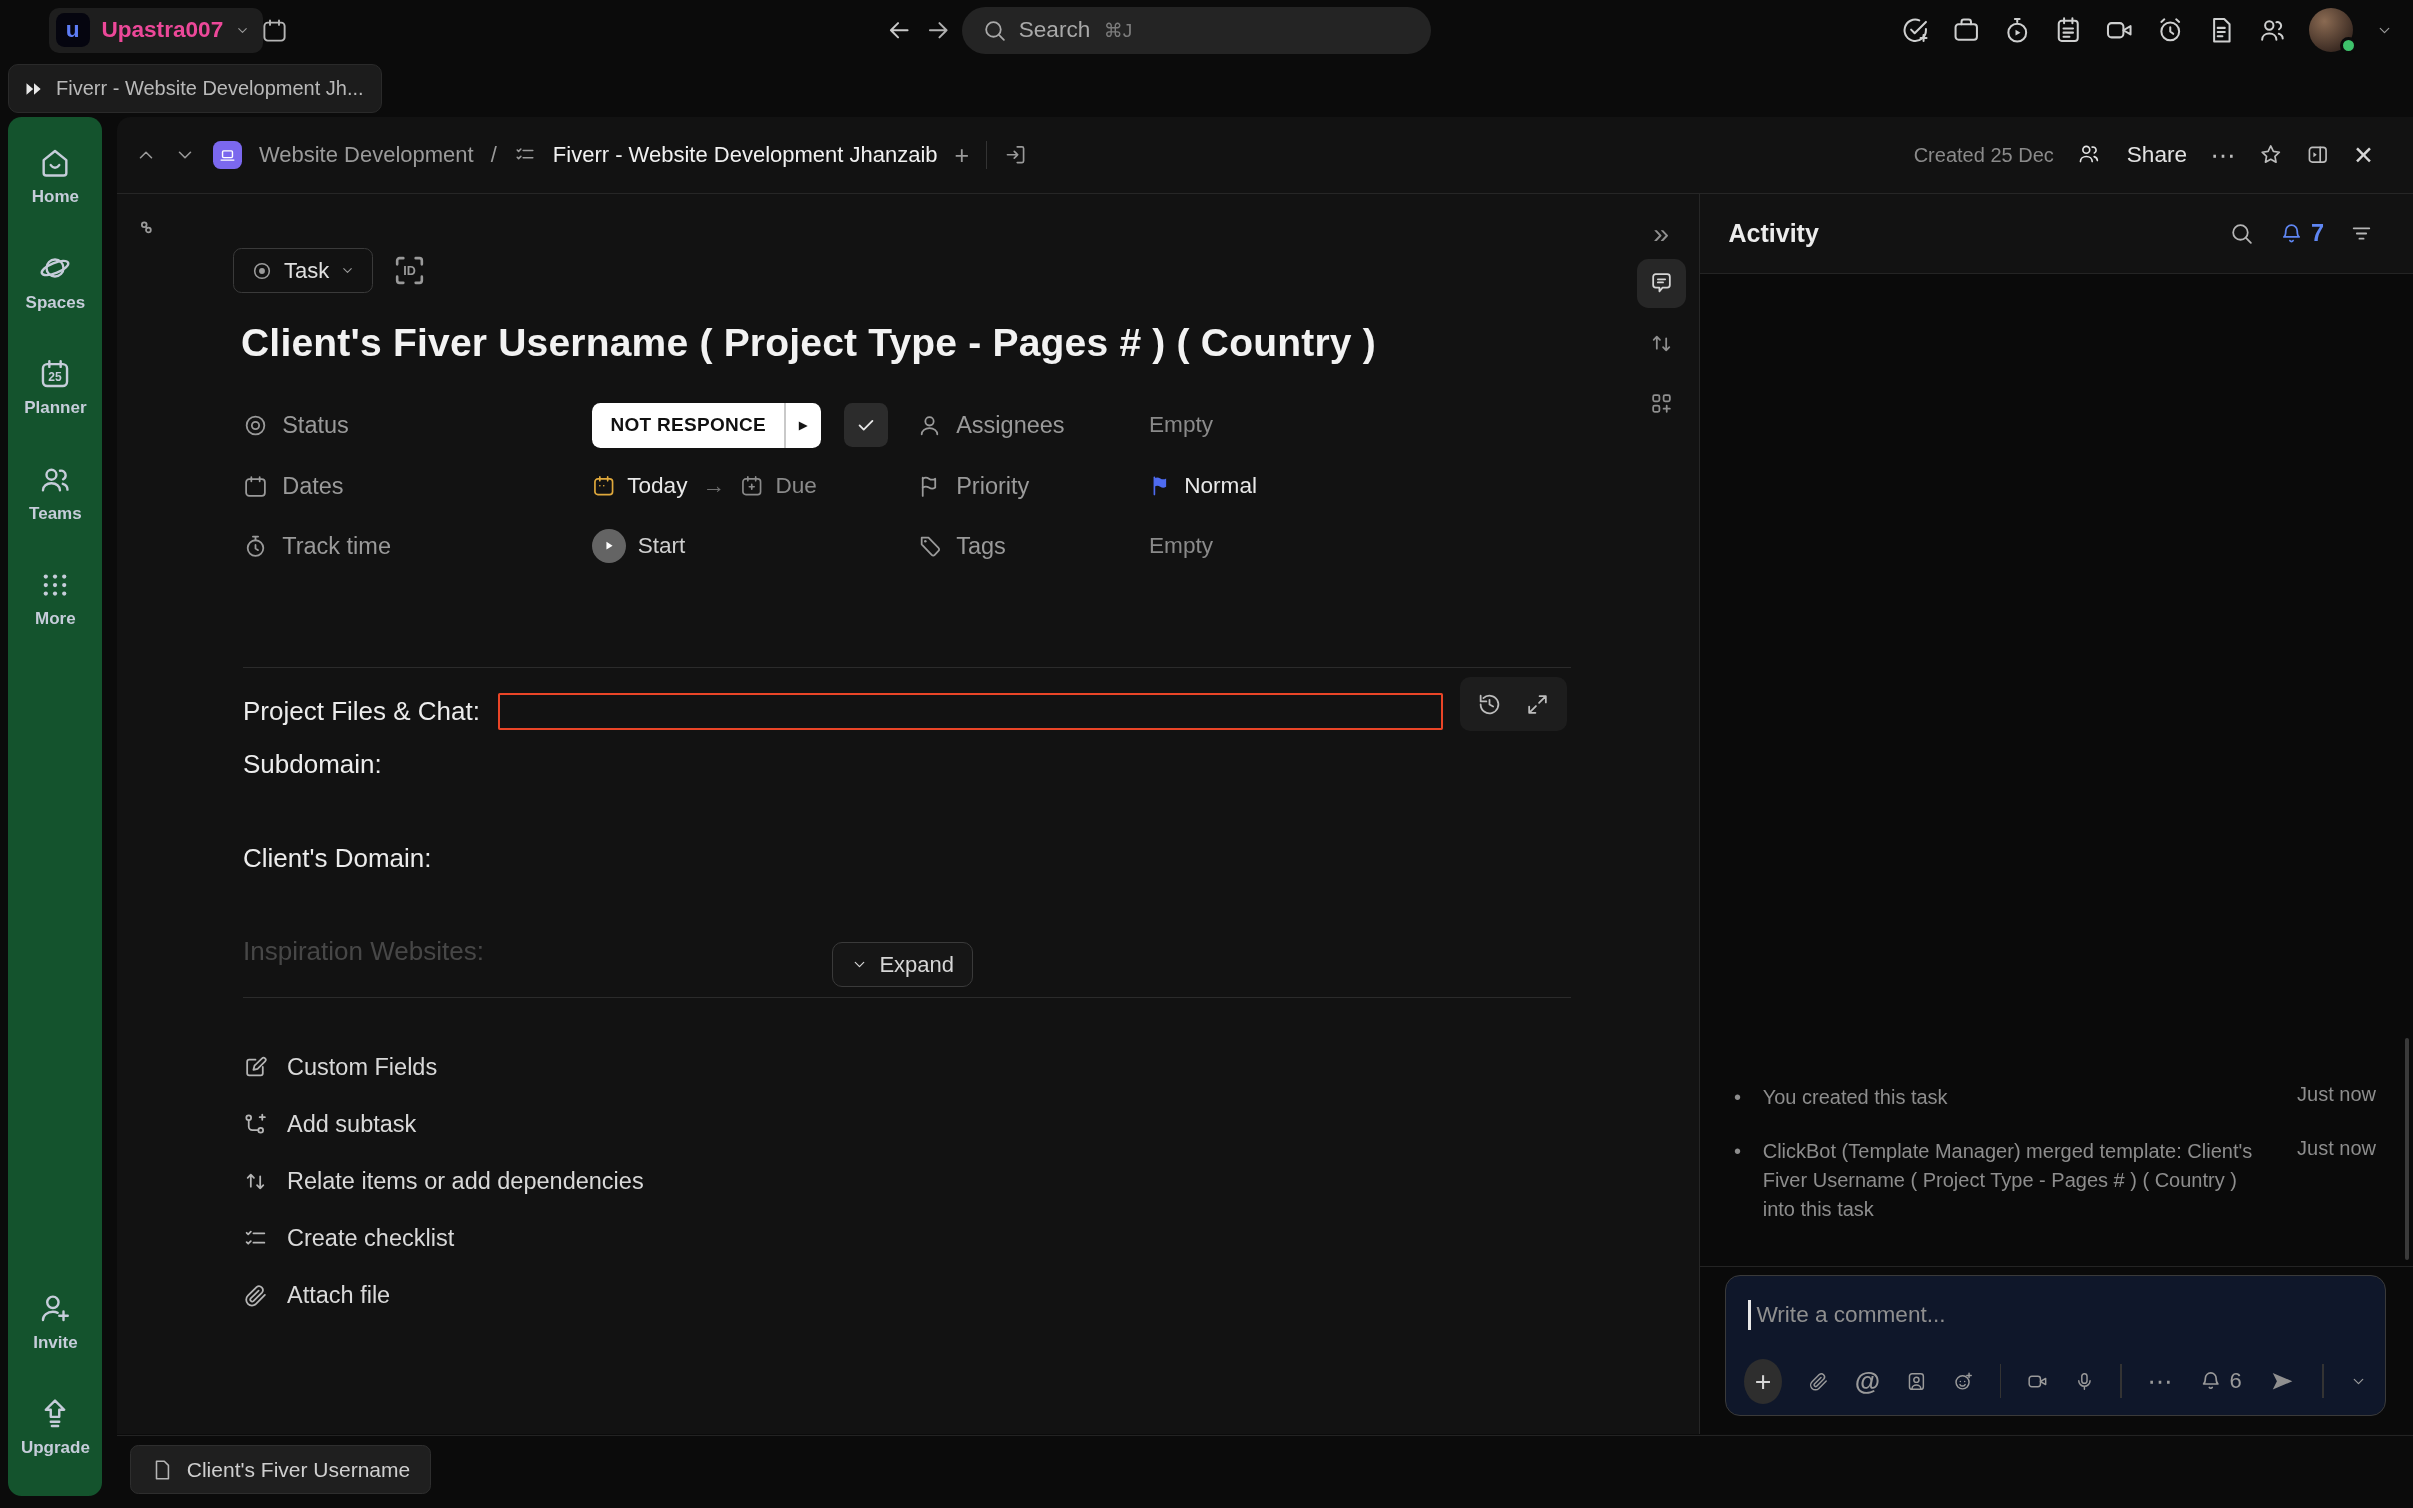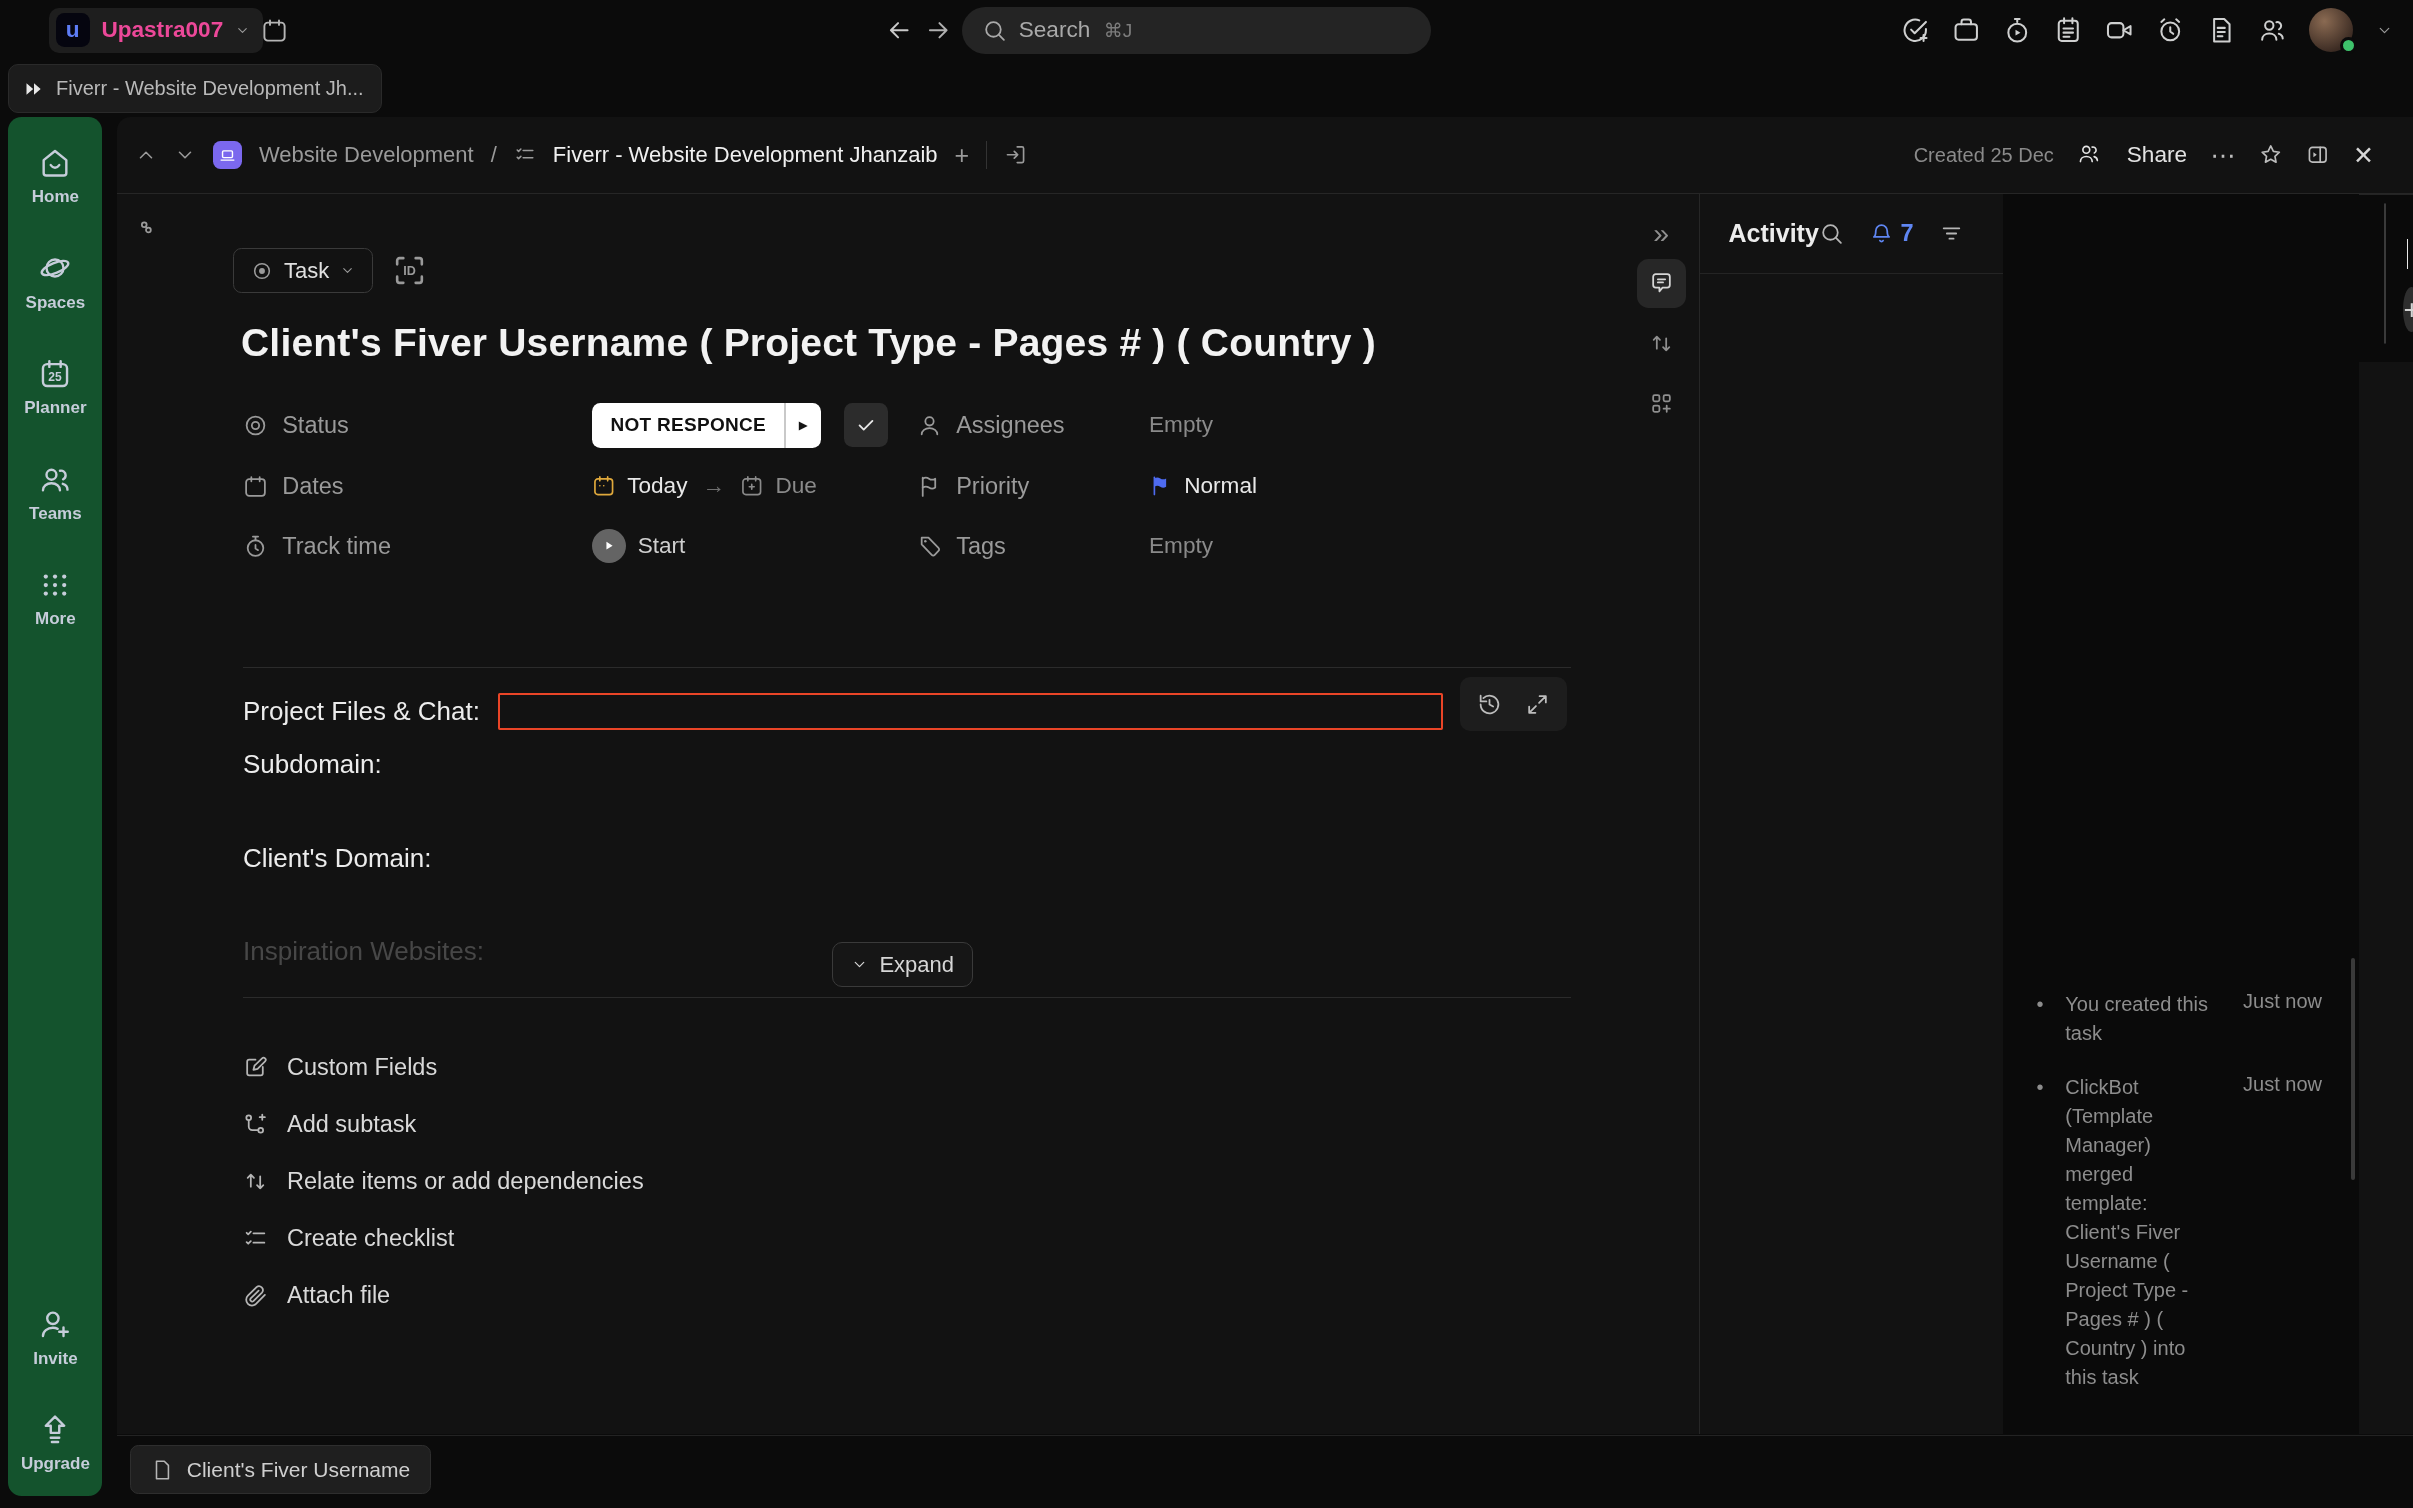--- a/index.html
+++ b/index.html
@@ -26,21 +26,21 @@
 
   
   .tabrow{position:absolute;left:8.4px;top:64px}
   .tab-pill{height:49px;width:374px;background:#1c1c1c;border:0.8px solid #2a2a2a;border-radius:10px;display:flex;align-items:center;gap:11.7px;padding:0 15px;color:#b9b9b9;font-size:20px;white-space:nowrap;overflow:hidden}
 
   
   .sidebar{position:absolute;left:8.4px;top:117px;width:94px;bottom:11.7px;background:#14532d;border-radius:13.4px;display:flex;flex-direction:column;align-items:center;padding:28.5px 0 22px}
   .sb-item{display:flex;flex-direction:column;align-items:center;gap:7.5px;margin-bottom:44px;color:#c6cdda}
   .sb-item .lbl{font-size:17px;font-weight:600}
   .sb-spacer{flex:1}
-  .sb-item.last{margin-bottom:0}
+  .sb-item.last{margin-bottom:16px}
 
   
   .modal{position:absolute;left:117px;top:117px;right:0;bottom:74px;background:#121212;border-top-left-radius:13.4px}
   .m-header{position:absolute;top:0;left:0;right:0;height:77px;border-bottom:0.8px solid #262626;display:flex;align-items:center;padding:0 39px 0 18.4px;gap:17px}
   .bc-space-badge{width:28.5px;height:28.5px;border-radius:7.5px;background:#7b68ee;color:#fff;display:flex;align-items:center;justify-content:center}
   .bc-text{font-size:22px;color:#9a9a9a;white-space:nowrap}
   .bc-task{font-size:22px;color:#f0f0f0;white-space:nowrap}
   .m-header .sep{width:0.8px;height:28.5px;background:#333}
   .mh-right{margin-left:auto;display:flex;align-items:center;gap:23.5px;color:#bdbdbd}
   .created{font-size:20px;color:#8a8a8a;white-space:nowrap}
@@ -81,21 +81,21 @@
   .actions{position:absolute;left:126px;top:845px}
   .act-row{height:57px;display:flex;align-items:center;gap:19px;color:#d9d9d9;font-size:23.5px}
   .act-row .ic{color:#b5b5b5}
 
   .right-strip{position:absolute;right:13.4px;top:25px;display:flex;flex-direction:column;align-items:center;gap:11px}
   .rs-btn{width:49px;height:49px;border-radius:11.7px;display:flex;align-items:center;justify-content:center;color:#8f8f8f}
   .rs-btn.active{background:#272727;color:#d6d6d6}
   .collapse-g{font-size:28.5px;color:#8f8f8f;line-height:1}
 
   
-  .activity{position:absolute;left:1582px;right:0;top:77px;bottom:0;border-left:0.8px solid #262626;display:flex;}
+  .activity{position:absolute;left:1582px;right:0;top:77px;bottom:0;border-left:0.8px solid #262626;display:flex;flex-direction:column}
   .a-header{height:80px;display:flex;align-items:center;padding:0 39px 0 28.5px;border-bottom:0.8px solid #242424;background:#121212}
   .a-title{font-size:25px;font-weight:700;color:#ececec}
   .a-ic{margin-left:auto;display:flex;align-items:center;gap:25px;color:#b5b5b5}
   .bell-group{display:flex;align-items:center;gap:6.7px;color:#5f86f2;font-size:23.5px;font-weight:600}
   .a-body{flex:1;background:#0a0a0a;position:relative}
   .a-items{position:absolute;left:0;right:0;bottom:42px;padding:0 37px 0 34px}
   .a-item{display:grid;grid-template-columns:17px 1fr 101px;gap:11.7px;align-items:start;margin-top:25px}
   .a-item .b{color:#8d8d8d;font-size:20px;line-height:1.45}
   .a-item .t{color:#8d8d8d;font-size:20px;line-height:1.45}
   .a-item .time{color:#8d8d8d;font-size:20px;text-align:right}

